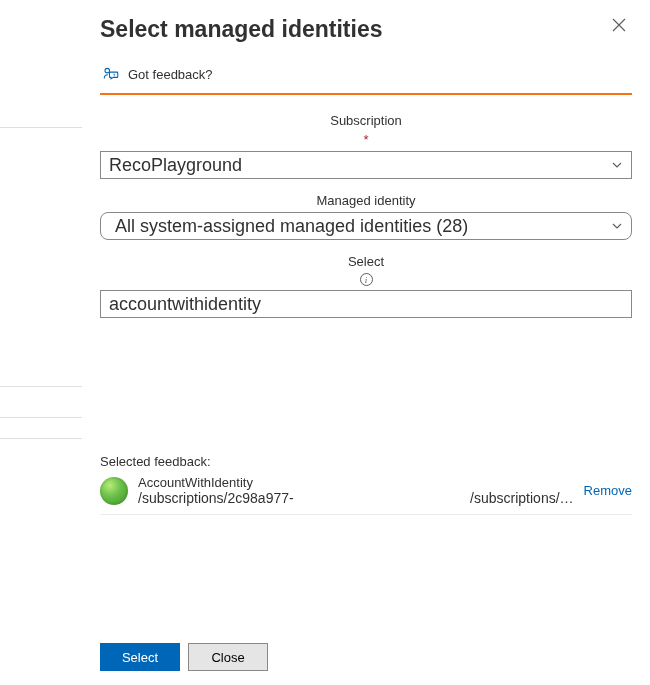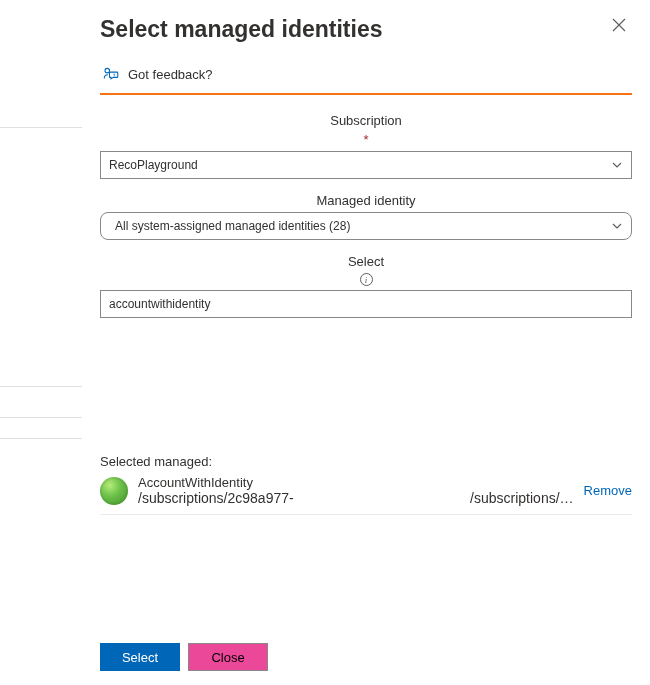--- a/index.html
+++ b/index.html
@@ -58,21 +58,21 @@
   .feedback-icon { color: #0067b8; line-height: 0; }
   .field-block { margin-bottom: 14px; }
   .field-label { font-size: 13px; color: #323130; margin-bottom: 4px; display: flex; align-items: center; gap: 4px; flex-direction: column; }
   .req { color: #a4262c; }
   .select-input, .text-input {
     width: 100%;
     height: 28px;
     border: 1px solid #8a8886;
     background: #fff;
     padding: 0 8px;
-    font-size: 12px;
+    font-size: 18px;
     font-family: inherit;
     color: #323130;
     display: flex;
     align-items: center;
     justify-content: space-between;
     cursor: pointer;
   }
   .select-input .chev { color: #605e5c; line-height: 0; }
   .select-input.indented { padding-left: 14px; border-radius: 8px; }
   .text-input { cursor: text; outline: none; }
@@ -115,21 +115,21 @@
     gap: 8px;
     padding-top: 14px;
   }
   .btn {
     height: 28px;
     min-width: 80px;
     padding: 0 16px;
     font-size: 13px;
     font-family: inherit;
     border: 1px solid #8a8886;
-    background: #ec4899;
+    background: #e5e5e5;
     cursor: pointer;
   }
   .btn.primary {
     background: #0067b8;
     border-color: #0067b8;
     color: #fff;
   }
 </style>
 </head>
 <body>
@@ -195,21 +195,21 @@
     <div class="field-label">
       <span>Select</span>
       <span class="info-icon">i</span>
     </div>
     <input class="text-input" value="accountwithidentity" style="">
   </div>
 
   <div class="filler"></div>
 
   <div class="selected-section">
-    <div class="selected-heading">Selected managed:</div>
+    <div class="selected-heading">Selected feedback:</div>
     <div class="member-row">
       <div class="member-icon"></div>
       <div class="member-text">
         <div class="member-name">AccountWithIdentity</div>
         <div class="member-path">
           <span class="seg-left">/subscriptions/2c98a977-</span>
           <span class="seg-gap"></span>
           <span class="seg-right">/subscriptions/…</span>
         </div>
       </div>

